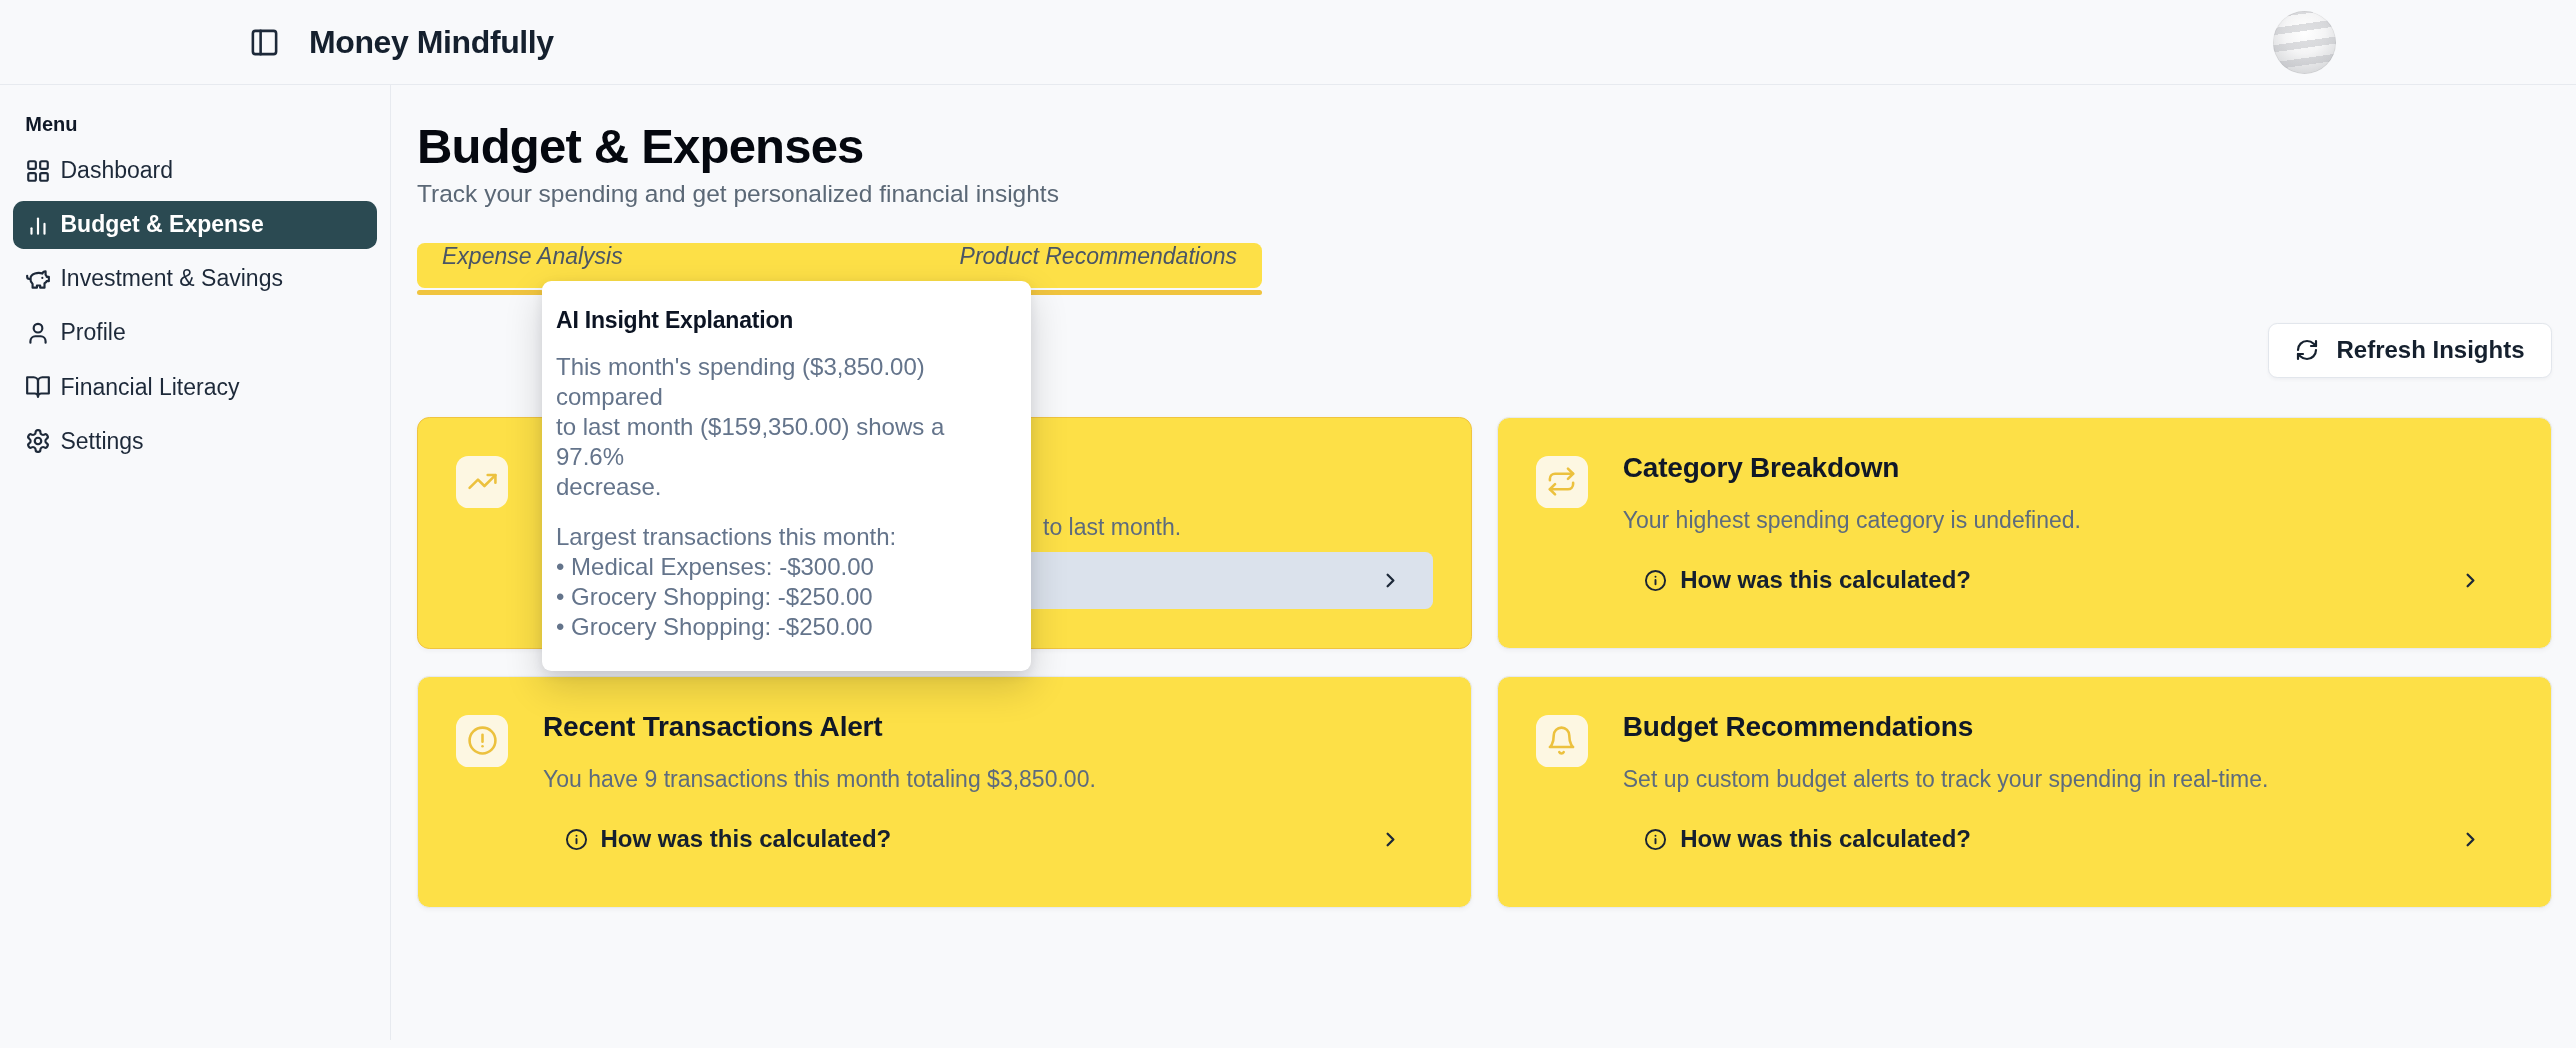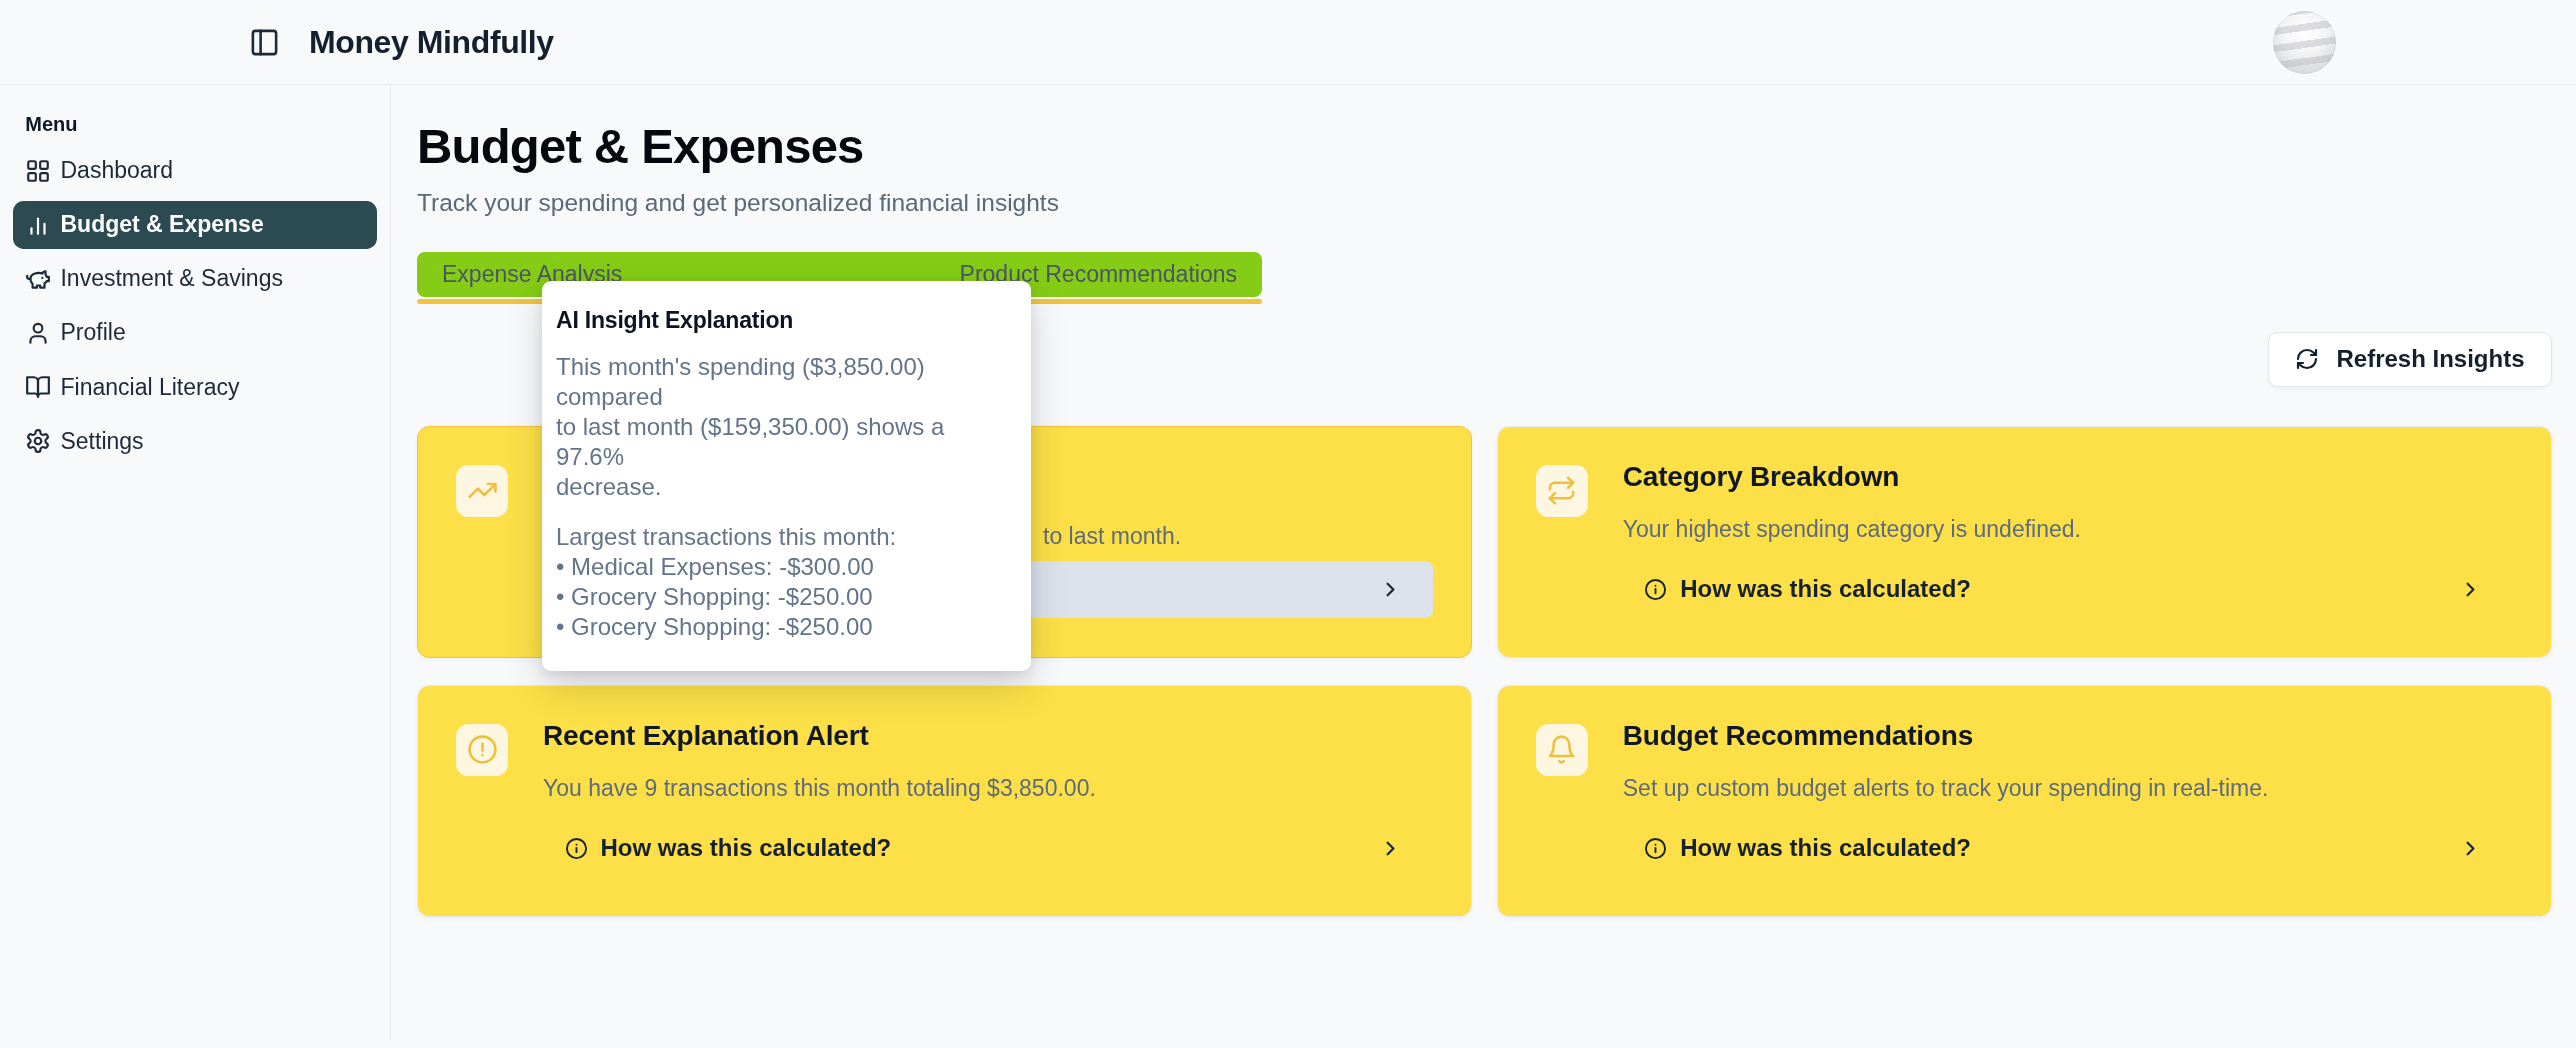--- a/index.html
+++ b/index.html
@@ -46,26 +46,26 @@
     padding-left:12.3px;border-radius:10.7px;cursor:pointer;color:#1d2939;
   }
   .nav-item .nav-icon{width:26px;height:26px;flex:0 0 auto;}
   .nav-item .nav-text{margin-left:9.2px;font-size:23px;font-weight:500;}
   .nav-item.active{background:var(--active_item_bg);color:#ffffff;}
   .nav-item.active .nav-text{font-weight:700;}
 
   
   .main{flex:1;padding:0 24.5px 0 26px;position:relative;}
   .page-title{margin-top:34px;font-size:49px;line-height:55px;font-weight:800;color:#05080f;letter-spacing:-0.8px;}
-  .page-subtitle{margin-top:13px;font-size:24.5px;line-height:31px;color:#5b6876;}
+  .page-subtitle{margin-top:4px;font-size:24.5px;line-height:31px;color:#5b6876;}
 
   .tabs-wrap{margin-top:34px;width:845px;}
   .tabs{
-    height:45px;background:#84cc16;border-radius:7.7px;
-    display:flex;justify-content:space-between;align-items:center;padding:0 25px;
+    height:45px;background:#fde047;border-radius:7.7px;
+    display:flex;justify-content:space-between;align-items:flex-start;padding:0 25px;font-style:italic;
   }
   .tab{font-size:23px;font-weight:500;color:#4a5565;cursor:pointer;white-space:nowrap;}
   .tabs-underline{height:5.4px;margin-top:1.5px;border-radius:76px;background:var(--accent);}
 
   .refresh-row{margin-top:28px;display:flex;justify-content:flex-end;}
   .refresh-btn{
     height:55px;display:flex;align-items:center;gap:17px;padding:0 26px;
     background:#ffffff;border:1.5px solid #e2e6ec;border-radius:9.2px;cursor:pointer;
     font-family:inherit;box-shadow:0 1.5px 3.8px rgba(16,24,40,.04);margin-left:40px;
   }
@@ -289,21 +289,21 @@
         <section class="card">
           <div class="icon-box">
             <span>
               <svg width="31" height="31" viewBox="0 0 24 24" fill="none" stroke="currentColor" stroke-width="2" stroke-linecap="round" stroke-linejoin="round" style="color:var(--accent_icon)">
                   <circle cx="12" cy="12" r="10"></circle>
                   <line x1="12" y1="7.5" x2="12" y2="13"></line>
                   <line x1="12" y1="16.5" x2="12.01" y2="16.5"></line>
                 </svg>
             </span>
           </div>
-          <h3 class="card-title">Recent Explanation Alert</h3>
+          <h3 class="card-title">Recent Transactions Alert</h3>
           <p class="card-body">You have 9 transactions this month totaling $3,850.00.</p>
           <button class="calc-row">
             <span class="i-icon">
               <svg viewBox="0 0 24 24" fill="none" stroke="currentColor" stroke-width="2" stroke-linecap="round" stroke-linejoin="round">
                   <circle cx="12" cy="12" r="10"></circle>
                   <line x1="12" y1="16" x2="12" y2="11.5"></line>
                   <line x1="12" y1="8" x2="12.01" y2="8"></line>
                 </svg>
             </span>
             <span class="calc-label">How was this calculated?</span>

